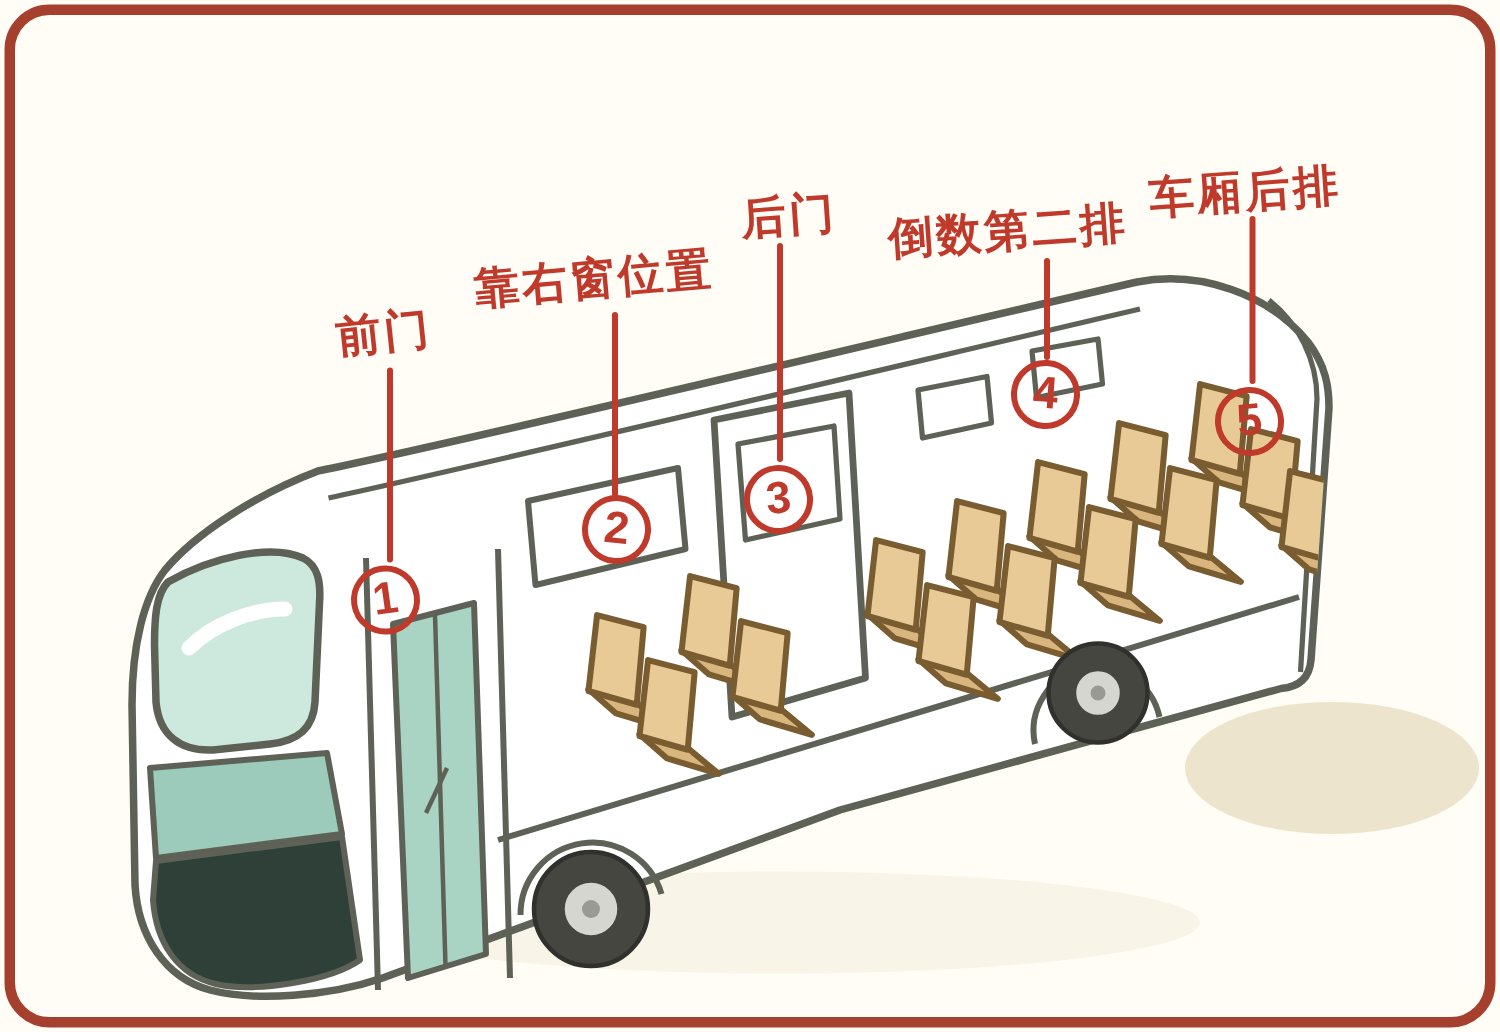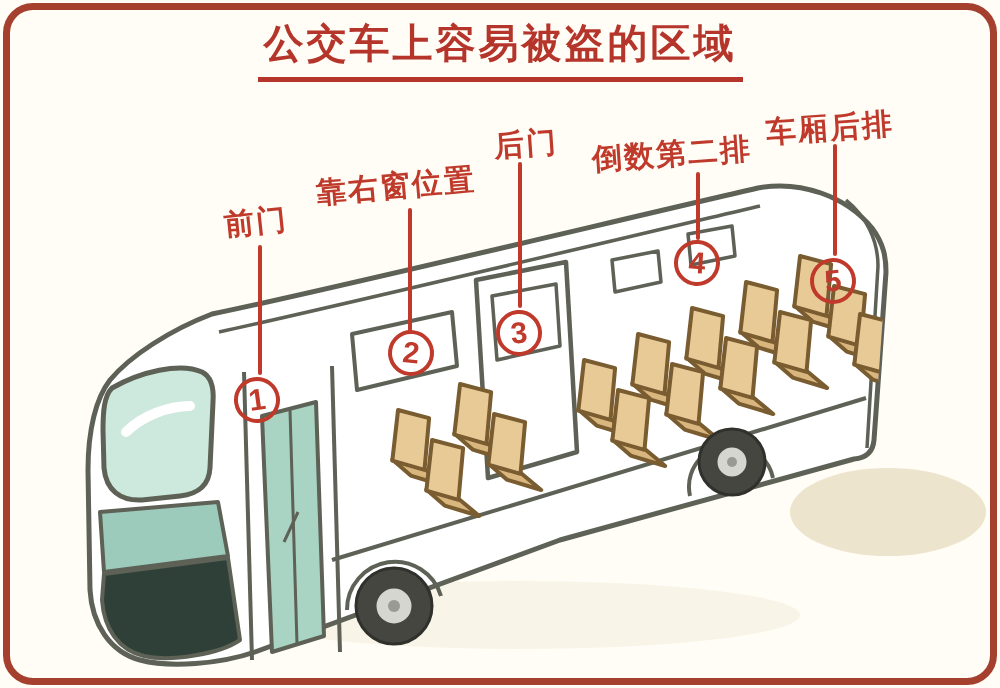--- a/index.html
+++ b/index.html
@@ -119,23 +119,20 @@
     </g>
     <g>
       <circle cx="732" cy="462" r="33" fill="#45463f" stroke="#30312c" stroke-width="3"></circle>
       <circle cx="732" cy="462" r="16" fill="#d6d6d0" stroke="#45463f" stroke-width="3"></circle>
       <circle cx="732" cy="462" r="5" fill="#9a9a94"></circle>
     </g>
   </svg>
 
   <div class="frame"></div>
 
-  <div class="title">
-    <span>公交车上容易被盗的区域</span>
-  </div>
 
   <div class="label-text" style="left:224px;top:202px;transform:rotate(-6deg);">前门</div>
   <div class="leader" style="left:258px;top:245px;height:130px;"></div>
   <div class="num-circle" style="left:234px;top:377px;transform:rotate(-8deg);">1</div>
 
   <div class="label-text" style="left:316px;top:166px;transform:rotate(-5deg);">靠右窗位置</div>
   <div class="leader" style="left:408px;top:208px;height:124px;"></div>
   <div class="num-circle" style="left:388px;top:330px;transform:rotate(6deg);">2</div>
 
   <div class="label-text" style="left:494px;top:124px;transform:rotate(-4deg);">后门</div>

